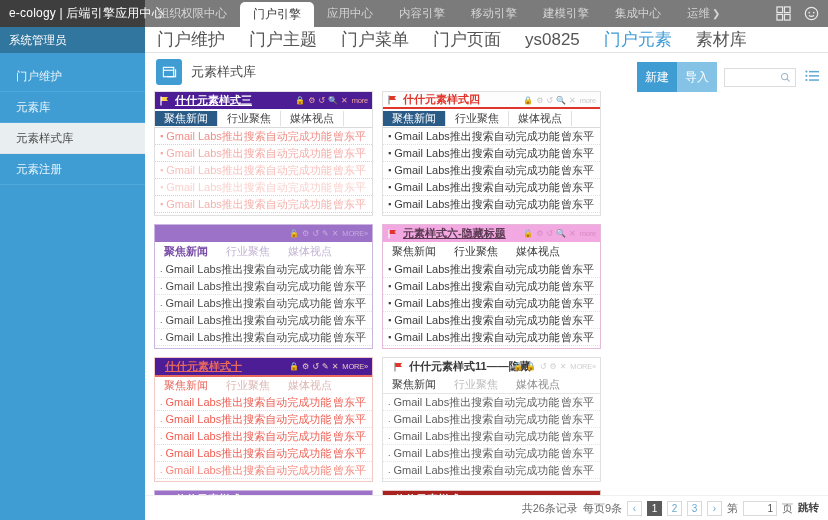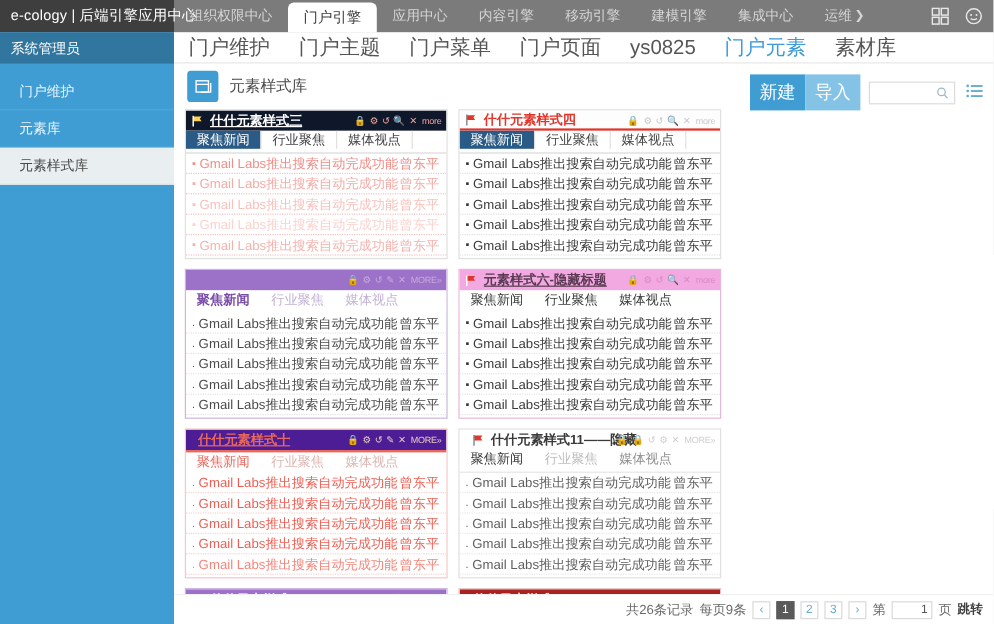--- a/index.html
+++ b/index.html
@@ -71,21 +71,21 @@
     height: 38px; display: flex; align-items: center; padding: 0 11px;
     position: relative;
   }
   .page-icon {
     width: 26px; height: 26px; background: #3f9dd4; border-radius: 3px;
     display: flex; align-items: center; justify-content: center; margin-right: 9px;
   }
   .page-title { font-size: 13px; color: #4a4a4a; }
   .head-actions { position: absolute; right: 9px; top: 9px; display: flex; align-items: center; }
   .btn { height: 30px; padding: 0 8px; display: flex; align-items: center;
-         font-size: 15px; color: #fff; cursor: pointer; }
+         font-size: 12px; color: #fff; cursor: pointer; }
   .btn-new { background: #3f9dd4; }
   .btn-import { background: #85c3e6; }
   .searchbox {
     margin-left: 7px; width: 72px; height: 19px; border: 1px solid #dcdcdc;
     background:#fff; position: relative;
   }
   .searchbox input {
     width: 54px; height: 17px; border: 0; outline: 0; font-size: 11px;
     padding-left: 4px; color: #555; font-family: inherit; background: transparent;
   }
@@ -105,21 +105,21 @@
   }
   .card-head .flag { margin-right: 4px; display:flex; align-items:center; }
   .card-title { font-size: 11px; font-weight: bold; white-space: nowrap; overflow: hidden; }
   .card-tools {
     position: absolute; right: 4px; top: 0; height: 17px;
     display: flex; align-items: center; gap: 3px; font-size: 8px;
   }
   .card-tools span.ti { display:flex; align-items:center; }
   .card-tools .more { font-size: 7.5px; margin-left: 1px; letter-spacing: -.2px; }
 
-  .card-tabs { height: 19px; display: flex; align-items: flex-start; position: relative; }
+  .card-tabs { height: 19px; display: flex; align-items: center; position: relative; }
   .card-tab {
     padding: 0 9px; display: flex; align-items: center; font-size: 11px;
     cursor: pointer; position: relative;
   }
   .card-tab.active { font-weight: normal; }
   .card-rows { }
   .card-row {
     height: 17px; display: flex; align-items: center; justify-content: space-between;
     padding: 0 6px 0 5px; font-size: 11px; white-space: nowrap;
   }
@@ -190,20 +190,23 @@
     <div class="sidebar-items">
       <div class="sidebar-item">
         <span>门户维护</span>
       </div>
       <div class="sidebar-item">
         <span>元素库</span>
       </div>
       <div class="sidebar-item active">
         <span>元素样式库</span>
       </div>
+      <div class="sidebar-item">
+        <span>元素注册</span>
+      </div>
     </div>
   </div>
 
   <div class="subnav">
     <div class="subnav-item">门户维护</div>
     <div class="subnav-item">门户主题</div>
     <div class="subnav-item">门户菜单</div>
     <div class="subnav-item">门户页面</div>
     <div class="subnav-item">ys0825</div>
     <div class="subnav-item active">门户元素</div>
@@ -241,21 +244,21 @@
               <circle cx="1.4" cy="10" r="1.1" fill="#5fa8d3"></circle>
               <rect x="4" y="9.3" width="10" height="1.5" fill="#5fa8d3"></rect>
             </svg>
         </span>
       </div>
     </div>
 
     <div class="cards">
 
       <div class="card">
-        <div class="card-head" style="background:#0f172a;">
+        <div class="card-head" style="background:#4c1d95;">
           <span class="flag">
               <svg width="11" height="10" viewBox="0 0 11 10">
                 <path d="M1 1 h7 l-1.5 2 L8 5 H1z" fill="#ffd24d"></path>
                 <line x1="1" y1="0.5" x2="1" y2="9.5" stroke="#fff" stroke-width="1.2"></line>
               </svg>
             </span>
           <span class="card-title" style="color:#fff;text-decoration:underline;">什什元素样式三</span>
           <span class="card-tools" style="color:#f0a49c;">
             <span class="ti">🔒</span>
             <span class="ti">⚙</span>

